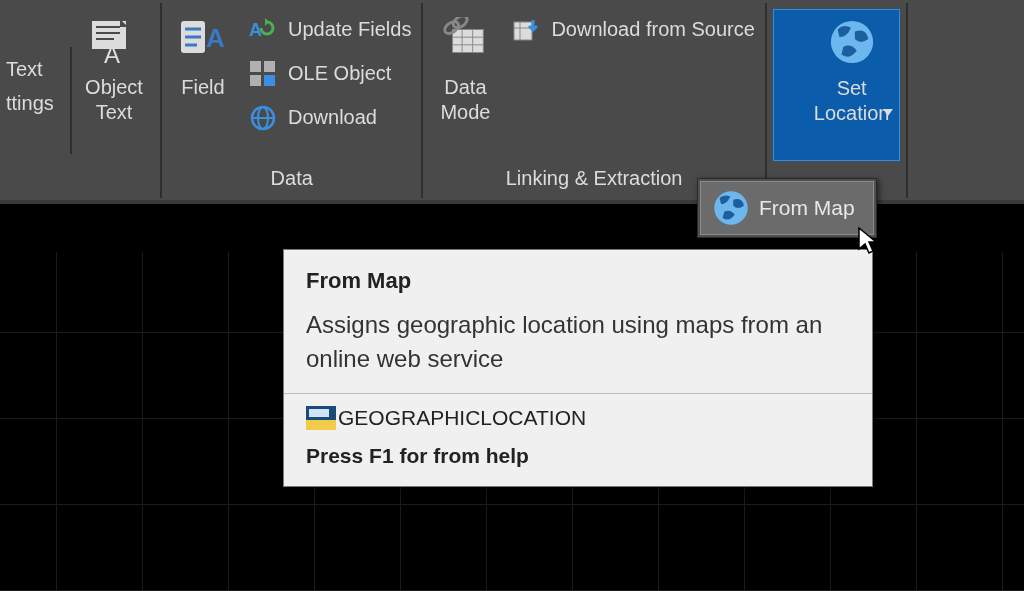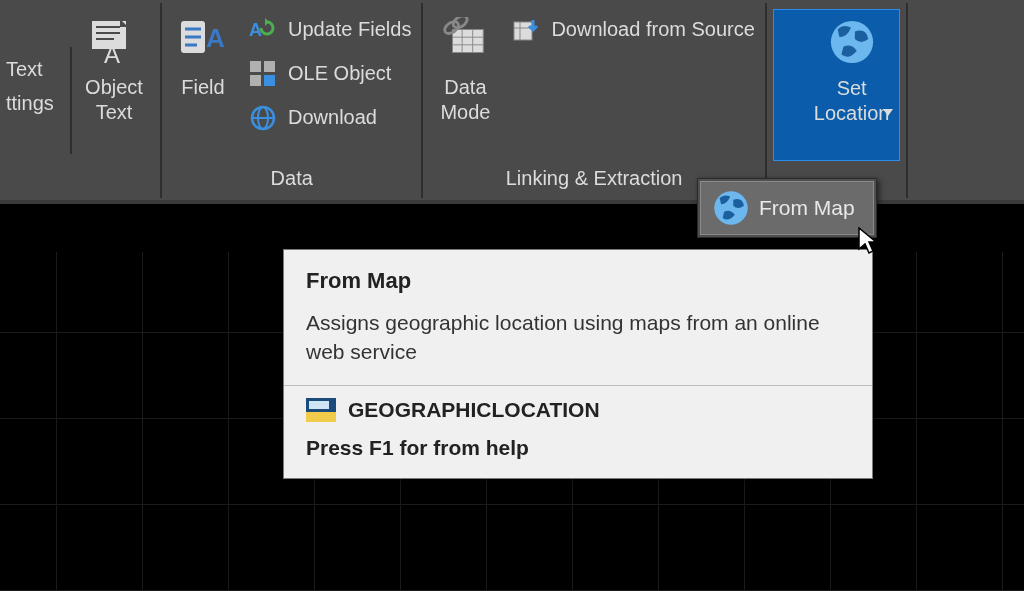--- a/index.html
+++ b/index.html
@@ -125,23 +125,23 @@
     left:283px; top:249px;
     width:590px;
     background:#f0f0f0;
     border:1px solid #7a7a7a;
     box-shadow:3px 3px 8px rgba(0,0,0,0.5);
     z-index:1;
     font-family:"Segoe UI",Tahoma,sans-serif;
   }
   .tooltip .tt-top { padding:18px 22px 18px 22px; border-bottom:1px solid #bdbdbd; }
   .tooltip .tt-title { font-size:22px; color:#222; font-weight:600; margin-bottom:14px; }
-  .tooltip .tt-desc { font-size:21px; color:#333; line-height:1.4; }
+  .tooltip .tt-desc { font-size:24px; color:#333; line-height:1.4; }
   .tooltip .tt-bot { padding:12px 22px 18px 22px; }
-  .tooltip .tt-cmd { display:flex; align-items:center; gap:12px; font-size:21px; font-weight:700; color:#222; margin-bottom:14px; }
+  .tooltip .tt-cmd { display:flex; align-items:center; gap:2px; font-size:21px; font-weight:400; color:#222; margin-bottom:14px; }
   .tooltip .tt-help { font-size:21px; font-weight:600; color:#222; }
   .cmd-ic { width:30px;height:24px;display:flex;align-items:center;justify-content:center; }
   
   .canvas {
     position:absolute;
     left:0; top:252px; right:0; bottom:0;
     background:#000;
     background-image:
       linear-gradient(#1b1b1b 1px, transparent 1px),
       linear-gradient(90deg, #1b1b1b 1px, transparent 1px);

